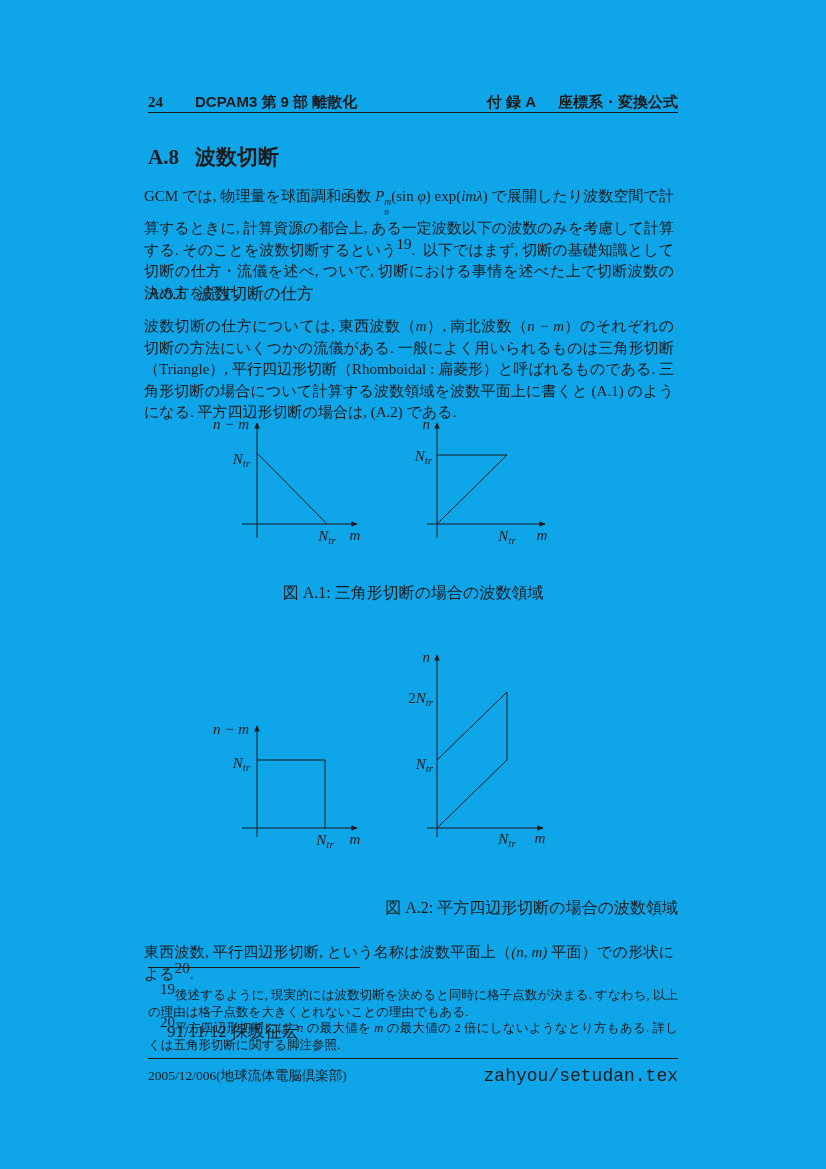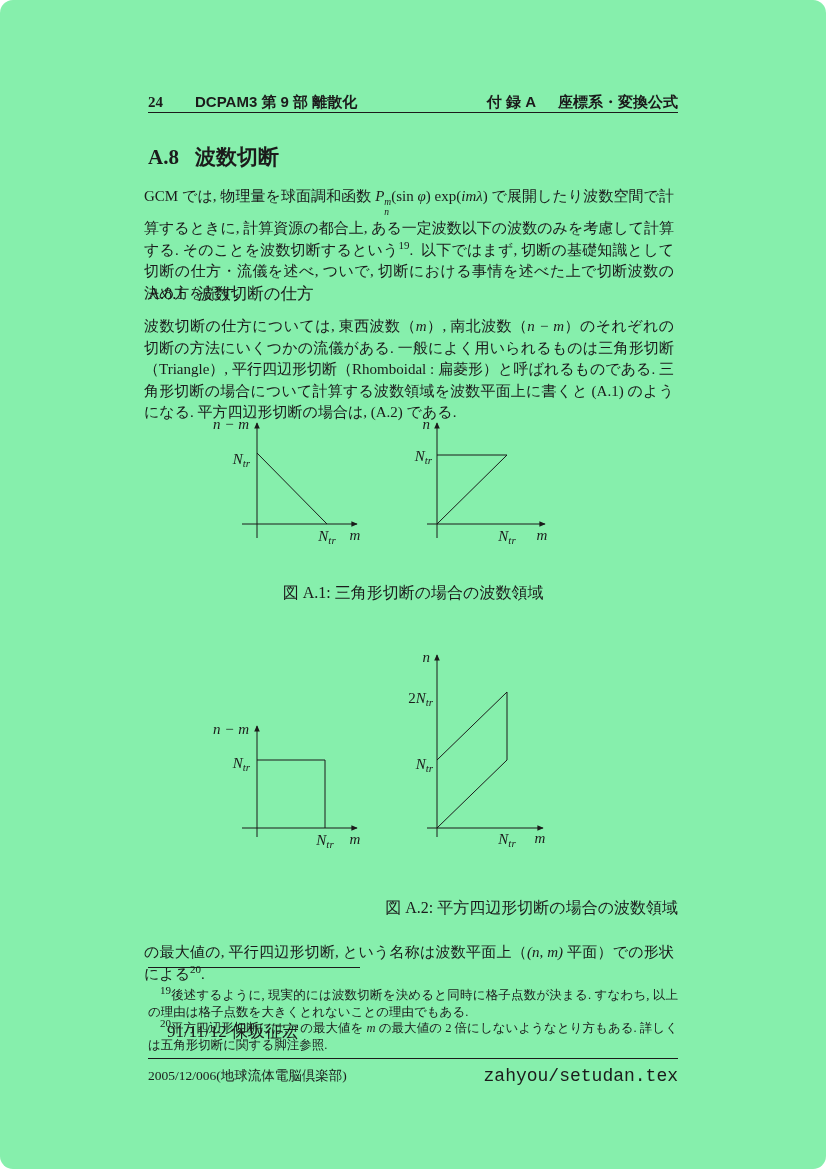--- a/index.html
+++ b/index.html
@@ -1,20 +1,19 @@
 <!DOCTYPE html>
 <html><head>
 <meta charset="utf-8">
 <style>
   html,body { margin:0; padding:0; background:#ffffff; }
   .page {
-    position:relative; width:826px; height:1169px; background:#86efac;
+    position:relative; width:826px; height:1169px; background:#0ea5e9;
     font-family:"Liberation Serif","DejaVu Serif",serif; color:#1b1b1b;
     overflow:hidden;
-    border-radius:13px;
   }
   .abs { position:absolute;align-items:center; }
   .rule { position:absolute; height:1px; background:#1b1b1b; }
 
   
   .hdr { top:93px; left:148px; width:530px; display:flex; align-items:baseline;
          font-weight:bold; font-size:15px; }
   .hdr .pgnum { margin-right:32px; }
   .hdr .right { margin-left:auto; display:flex; }
   .hdr .gap { margin-left:22px; }
@@ -23,21 +22,21 @@
   
   .h1 { top:143px; left:148px; font-size:21px; font-weight:bold; display:flex; }
   .h1 .num { margin-right:16px; }
   .h2 { top:283px; left:148px; font-size:16.5px; font-weight:normal; display:flex; }
   .h2 .num { margin-right:13px; }
 
   
   .body { position:absolute; left:144px; width:530px; font-size:15px;
           line-height:21.5px; text-align:justify; text-justify:inter-character; }
   .mi { font-style:italic; }
-  .fnmark { vertical-align:super; font-size:11px; line-height:0; }
+  .fnmark { vertical-align:super; font-size:15px; line-height:0; }
   .supsub { display:inline-flex; flex-direction:column; align-items:flex-start;
             font-size:9.5px; line-height:1.05; font-style:italic;
             vertical-align:-0.45em; }
 
   
   .caption { position:absolute; left:148px; width:530px; text-align:center;
              font-size:16px; }
 
   
   svg { position:absolute; overflow:visible; }
@@ -155,21 +154,21 @@
     <line x1="109" y1="47" x2="109" y2="115"></line>
     <text x="32" y="17" text-anchor="end" class="it">n</text>
     <text x="35" y="58" text-anchor="end"><tspan>2</tspan><tspan class="it">N</tspan><tspan class="sub" dy="3">tr</tspan></text>
     <text x="35" y="124" text-anchor="end"><tspan class="it">N</tspan><tspan class="sub" dy="3">tr</tspan></text>
     <text x="109" y="199" text-anchor="middle"><tspan class="it">N</tspan><tspan class="sub" dy="3">tr</tspan></text>
     <text x="142" y="198" text-anchor="middle" class="it">m</text>
   </svg>
 
   <div class="caption" style="top:898px;text-align:right;">図 A.2: 平方四辺形切断の場合の波数領域</div>
 
-  <p class="body" style="top:927px;"><span>の最大値の, 平行四辺形切断, という名称は波数平面上（</span><span class="mi">(n, m)</span><span> 平面）での形状による</span><span class="fnmark">20</span><span>.</span></p>
+  <p class="body" style="top:927px;"><span>東西波数, 平行四辺形切断, という名称は波数平面上（</span><span class="mi">(n, m)</span><span> 平面）での形状による</span><span class="fnmark">20</span><span>.</span></p>
 
   <div class="rule fnrule"></div>
   <div class="abs fndate">91/11/12 保坂征宏</div>
   <div class="abs fnblock">
     <p><span class="fnmark">19</span><span>後述するように, 現実的には波数切断を決めると同時に格子点数が決まる. すなわち, 以上の理由は格子点数を大きくとれないことの理由でもある.</span></p>
     <p><span class="fnmark">20</span><span>平方四辺形切断には, </span><span class="mi">n</span><span> の最大値を </span><span class="mi">m</span><span> の最大値の 2 倍にしないようなとり方もある. 詳しくは五角形切断に関する脚注参照.</span></p>
   </div>
 
   <div class="rule ftrule"></div>
   <div class="abs ftr">

